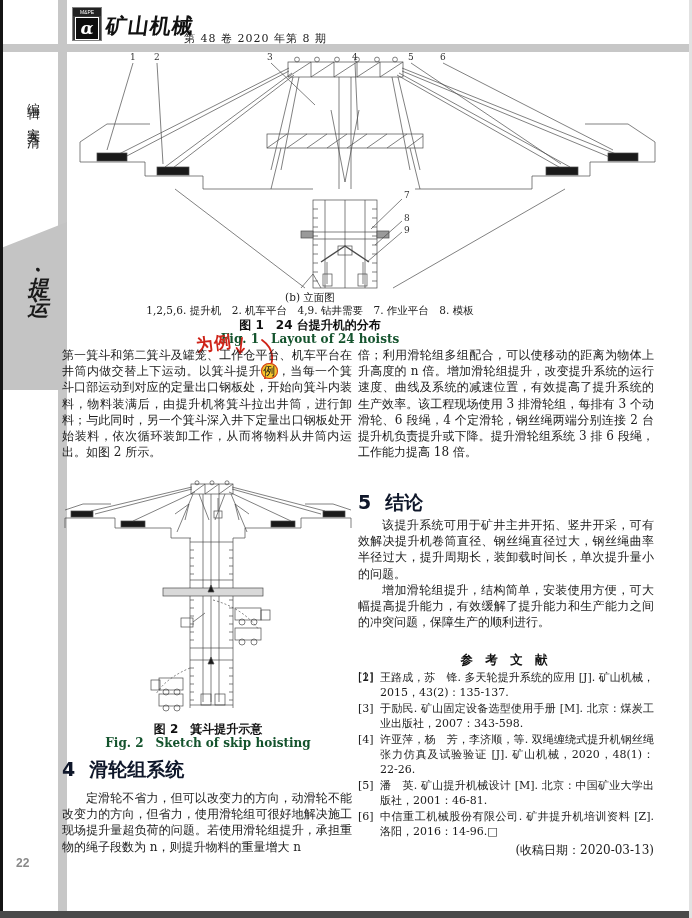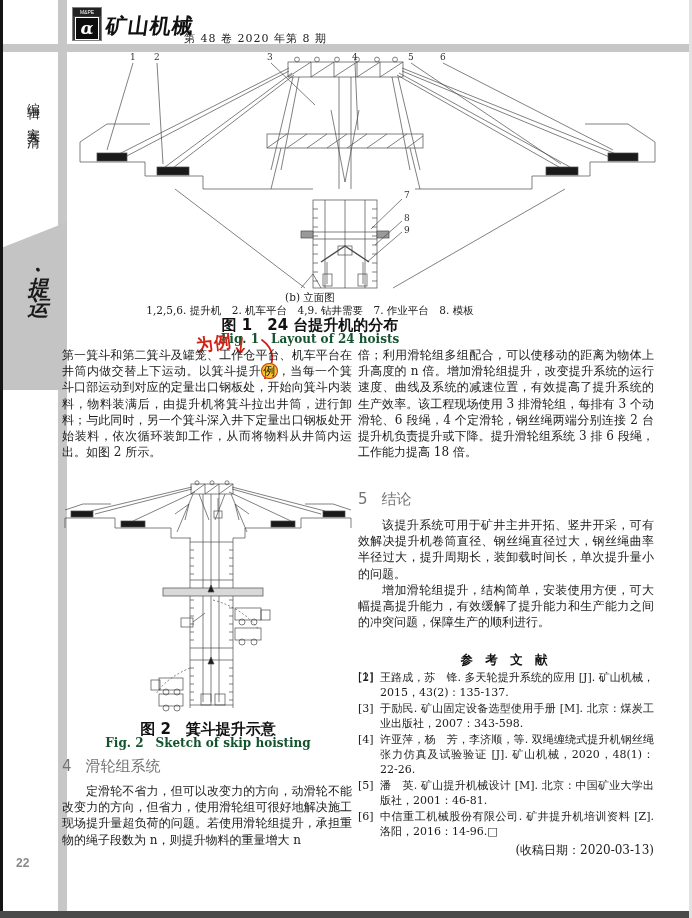--- a/index.html
+++ b/index.html
@@ -35,38 +35,38 @@
         letter-spacing:1px;color:#111;}
   .issue{left:184px;top:23px;font-size:11px;color:#222;letter-spacing:1px;margin-top:8px;}
 
   
   svg{display:block;}
   .fig-stroke{stroke:#4a4a4a;fill:none;stroke-width:0.7;}
   .fig-label{font-size:9px;fill:#333;font-family:"DejaVu Serif",serif;}
 
   .fig1-caps{left:75px;top:291px;width:470px;text-align:center;}
   .cap-small{font-size:10.5px;color:#222;line-height:13px;}
-  .cap-zh{font-size:15px;font-weight:bold;font-family:"DejaVu Sans","Liberation Sans",sans-serif;
+  .cap-zh{font-size:12px;font-weight:bold;font-family:"DejaVu Sans","Liberation Sans",sans-serif;
           color:#111;line-height:14px;margin-top:1px;}
   .cap-en{font-size:12px;font-weight:bold;color:#14532d;line-height:14px;}
 
   .fig2-caps{left:62px;top:721px;width:292px;text-align:center;}
 
   
   .hand{left:196px;top:332px;color:#cf2318;font-weight:bold;font-size:17px;
         transform:rotate(-7deg);letter-spacing:1px;}
   .circled{background:#f6c62e;border:1.6px solid #d23421;border-radius:50%;padding:0 1px;}
 
   
   .col{line-height:16.2px;font-size:12px;text-align:justify;}
   .para{text-indent:2em;}
   .lcol-p1{left:62px;top:347px;width:290px;}
   .sec4{left:62px;top:757px;width:290px;}
-  .sec-h{font-family:"DejaVu Sans","Liberation Sans",sans-serif;font-weight:normal;
-         font-size:15px;color:#737373;margin-bottom:7px;}
+  .sec-h{font-family:"DejaVu Sans","Liberation Sans",sans-serif;font-weight:bold;
+         font-size:19px;color:#0f172a;margin-bottom:7px;}
   .sec-h .sec-no{margin-right:14px;}
   .rcol-p1{left:358px;top:347px;width:296px;}
   .sec5-h{left:358px;top:490px;width:296px;}
   .sec5-b{left:358px;top:517px;width:296px;}
   .refs-h{left:358px;top:652px;width:296px;text-align:center;font-weight:bold;font-size:12.5px;
           font-family:"DejaVu Sans","Liberation Sans",sans-serif;letter-spacing:4px;color:#111;}
   .refs{left:358px;top:669px;width:296px;}
   .ref{position:relative;padding-left:22px;font-size:11px;line-height:15px;text-align:justify;
        margin-bottom:1px;}
   .ref .num{position:absolute;left:0;top:0;}

